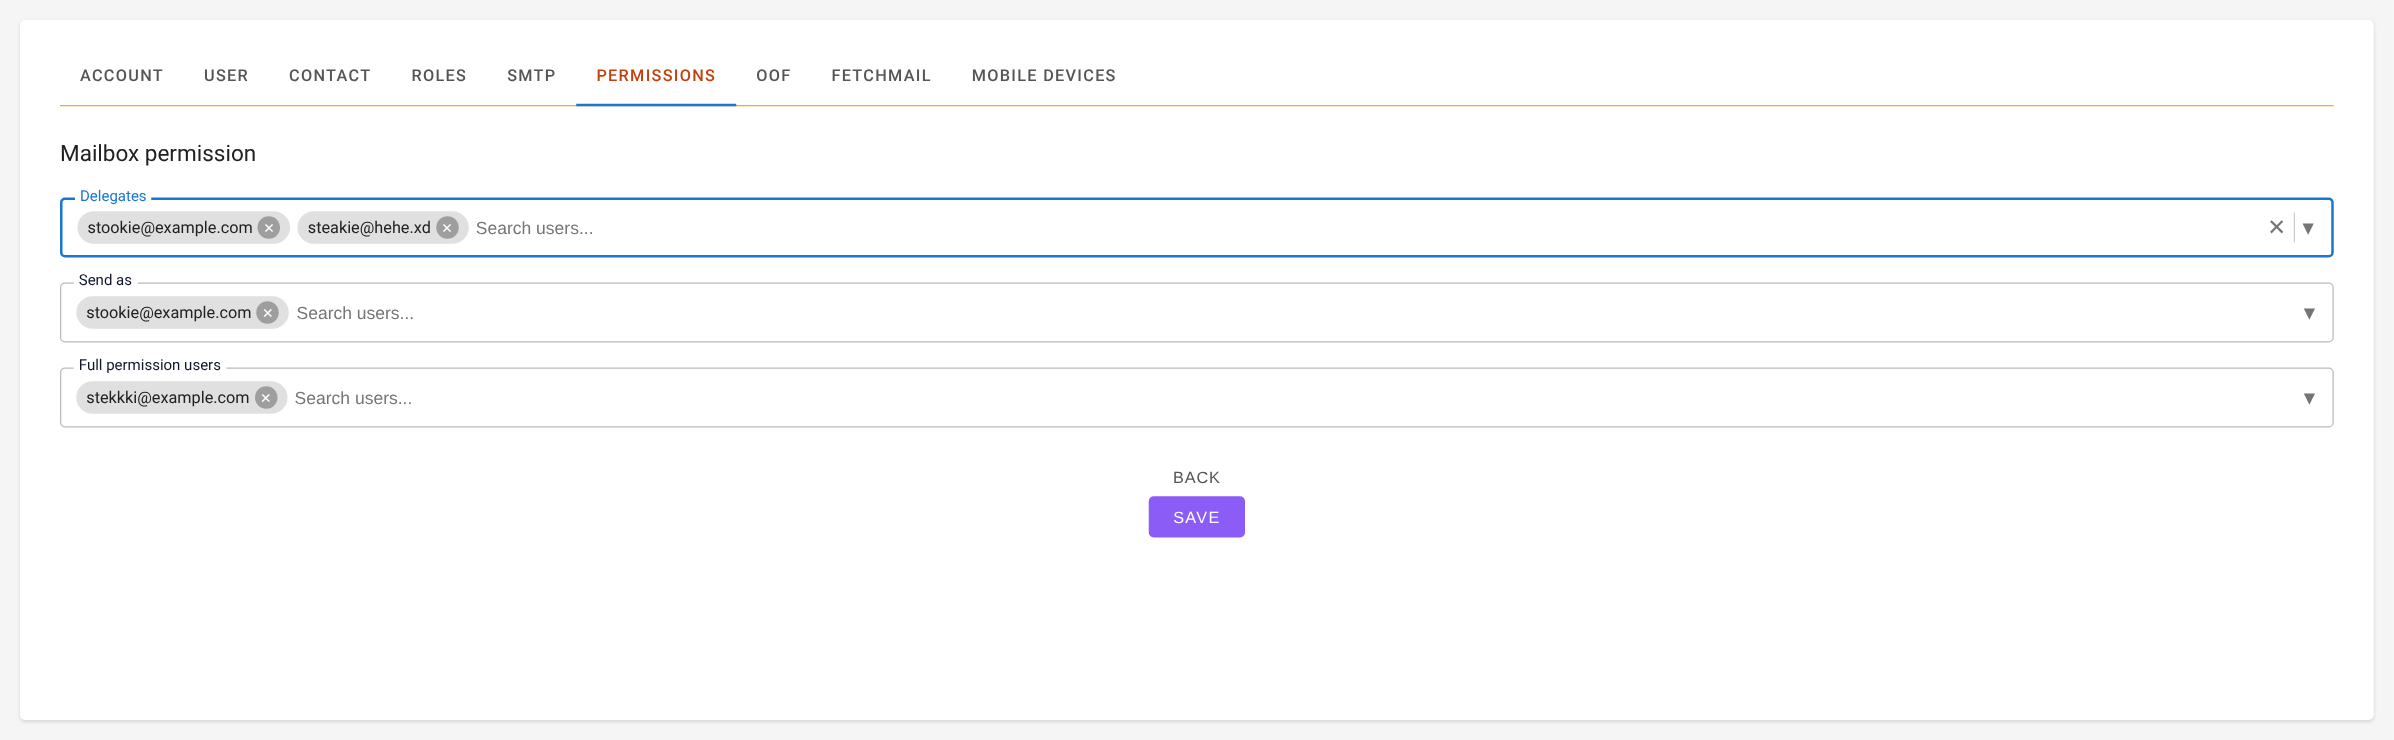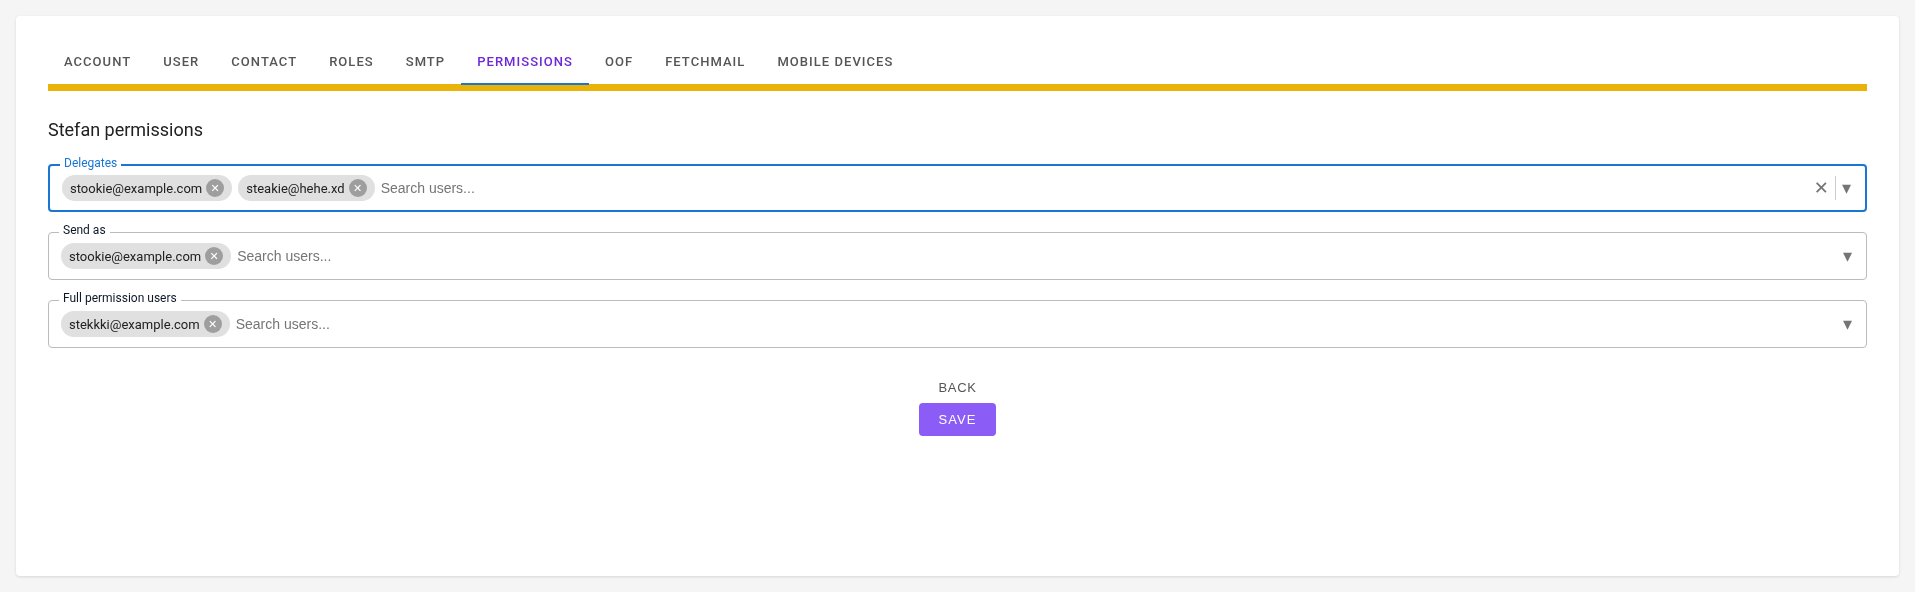--- a/index.html
+++ b/index.html
@@ -18,36 +18,36 @@
       min-height: 560px;
     }
     .page-title {
       color: #1976d2;
       font-size: 22px;
       font-weight: 400;
       margin-bottom: 20px;
     }
     .tabs-bar {
       display: flex;
-      border-bottom: 7px solid #eab308;
+      border-bottom: 1px solid #eab308;
       margin-bottom: 28px;
     }
     .tab-item {
       padding: 14px 16px;
       font-size: 13px;
       font-weight: 500;
       color: #555;
       cursor: pointer;
       letter-spacing: 0.08em;
       text-transform: uppercase;
       border-bottom: 2px solid transparent;
       margin-bottom: -1px;
     }
     .tab-item.active {
-      color: #6d28d9;
+      color: #c2410c;
       border-bottom: 2px solid #1976d2;
     }
     .section-title {
       font-size: 18px;
       font-weight: 400;
       margin-bottom: 24px;
       color: #212121;
     }
     .field-group {
       position: relative;
@@ -186,21 +186,21 @@
       <div class="tab-item">USER</div>
       <div class="tab-item">CONTACT</div>
       <div class="tab-item">ROLES</div>
       <div class="tab-item">SMTP</div>
       <div class="tab-item active">PERMISSIONS</div>
       <div class="tab-item">OOF</div>
       <div class="tab-item">FETCHMAIL</div>
       <div class="tab-item">MOBILE DEVICES</div>
     </div>
 
-  <h2 class="section-title">Stefan permissions</h2>
+  <h2 class="section-title">Mailbox permission</h2>
 
   <div class="field-group focused">
     <span class="field-label">Delegates</span>
 
     <span class="chip">
         <span>stookie@example.com</span>
         <button class="chip-remove">✕</button>
       </span>
       <span class="chip">
         <span>steakie@hehe.xd</span>

